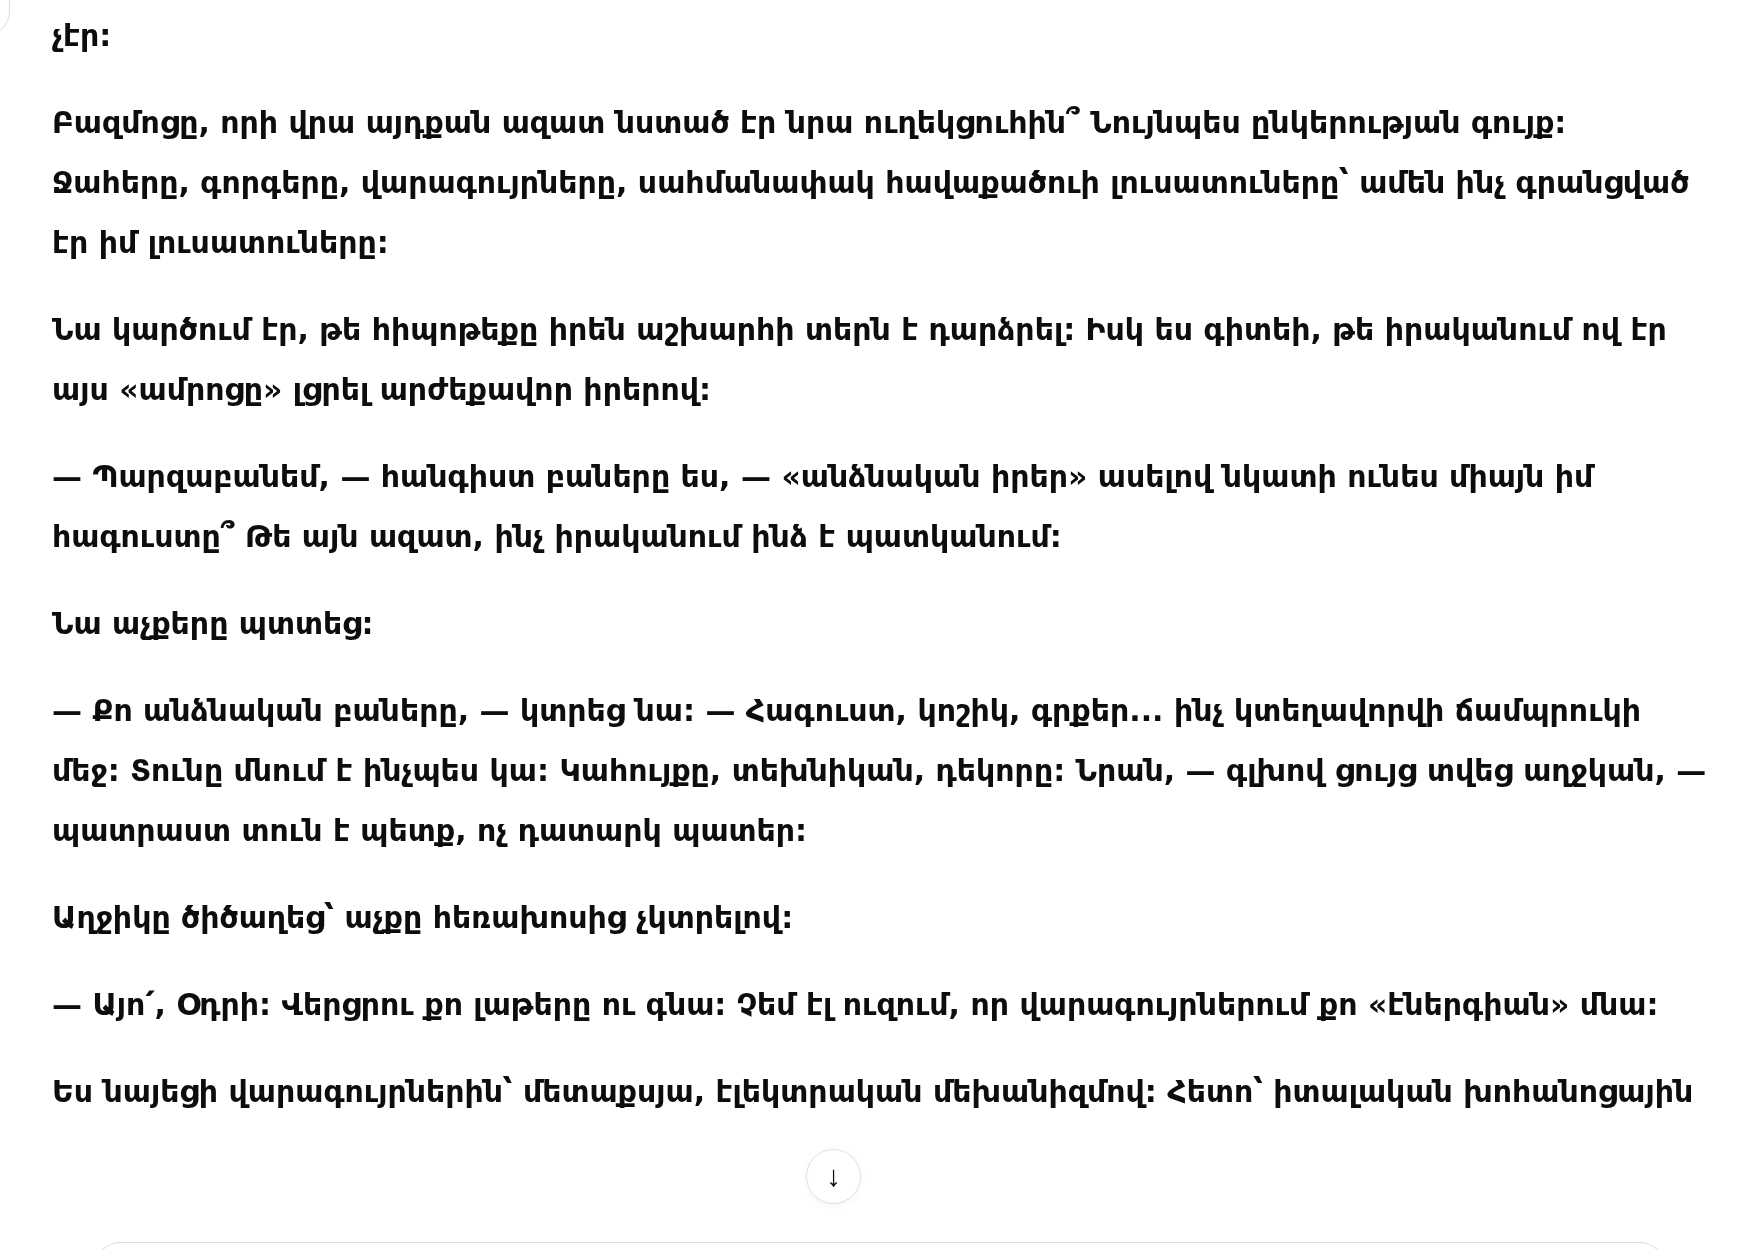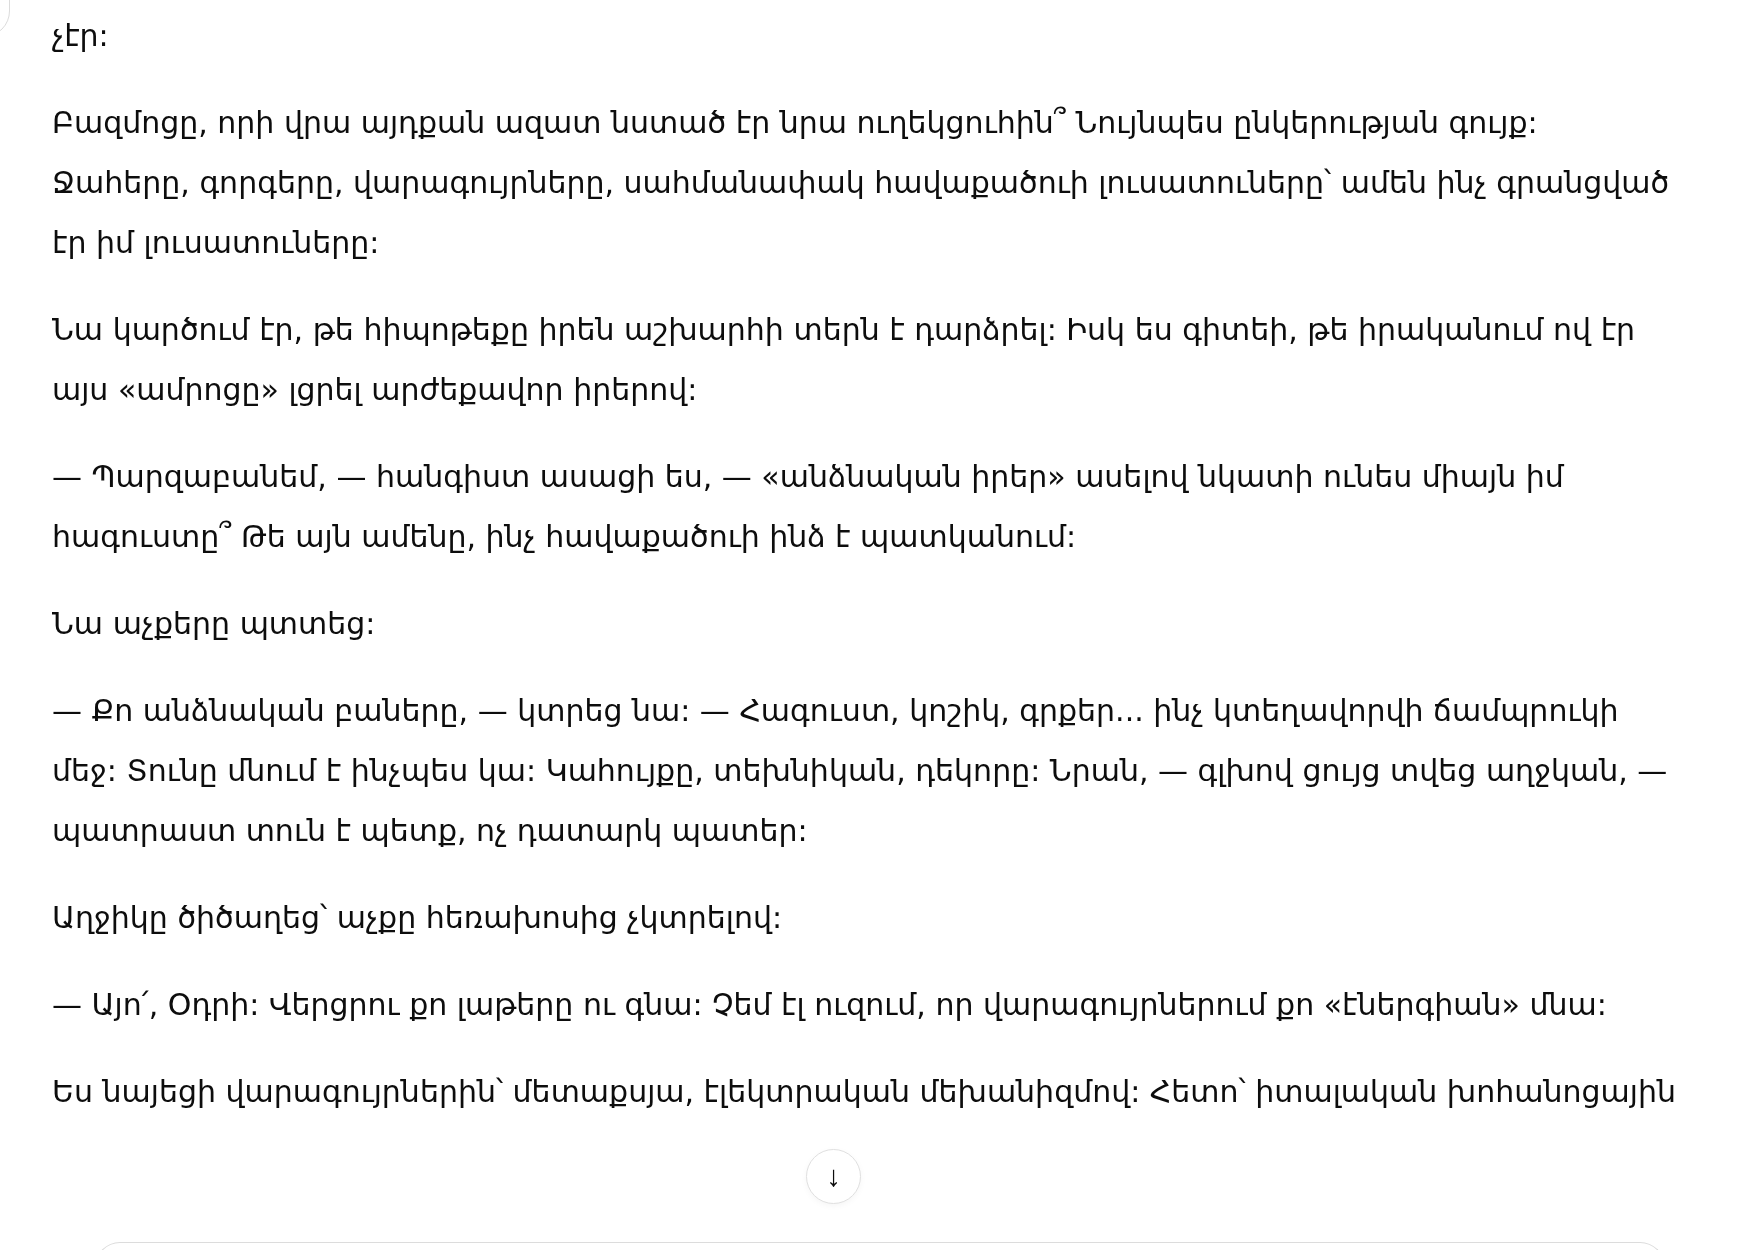--- a/index.html
+++ b/index.html
@@ -18,21 +18,21 @@
   .content {
     position: absolute;
     top: 6px;
     left: 52px;
     right: 30px;
   }
   .para {
     margin: 0 0 27px 0;
     font-size: 30px;
     line-height: 60px;
-    font-weight: 400;
+    font-weight: 700;
   }
   .line {
     display: block;
     white-space: nowrap;
   }
   .corner-artifact {
     position: absolute;
     left: -72px;
     top: -82px;
     width: 80px;
@@ -89,22 +89,22 @@
   <p class="para">
     <span class="line">Բազմոցը, որի վրա այդքան ազատ նստած էր նրա ուղեկցուհին՞ Նույնպես ընկերության գույք:</span>
     <span class="line">Ջահերը, գորգերը, վարագույրները, սահմանափակ հավաքածուի լուսատուները՝ ամեն ինչ գրանցված</span>
     <span class="line">էր իմ լուսատուները:</span>
   </p>
   <p class="para">
     <span class="line">Նա կարծում էր, թե հիպոթեքը իրեն աշխարհի տերն է դարձրել: Իսկ ես գիտեի, թե իրականում ով էր</span>
     <span class="line">այս «ամրոցը» լցրել արժեքավոր իրերով:</span>
   </p>
   <p class="para">
-    <span class="line">— Պարզաբանեմ, — հանգիստ ասացի ես, — «անձնական իրեր» ասելով նկատի ունես միայն իմ</span>
-    <span class="line">հագուստը՞ Թե այն ամենը, ինչ հավաքածուի ինձ է պատկանում:</span>
+    <span class="line">— Պարզաբանեմ, — հանգիստ բաները ես, — «անձնական իրեր» ասելով նկատի ունես միայն իմ</span>
+    <span class="line">հագուստը՞ Թե այն ազատ, ինչ իրականում ինձ է պատկանում:</span>
   </p>
   <p class="para">
     <span class="line">Նա աչքերը պտտեց:</span>
   </p>
   <p class="para">
     <span class="line">— Քո անձնական բաները, — կտրեց նա: — Հագուստ, կոշիկ, գրքեր... ինչ կտեղավորվի ճամպրուկի</span>
     <span class="line">մեջ: Տունը մնում է ինչպես կա: Կահույքը, տեխնիկան, դեկորը: Նրան, — գլխով ցույց տվեց աղջկան, —</span>
     <span class="line">պատրաստ տուն է պետք, ոչ դատարկ պատեր:</span>
   </p>
   <p class="para">

